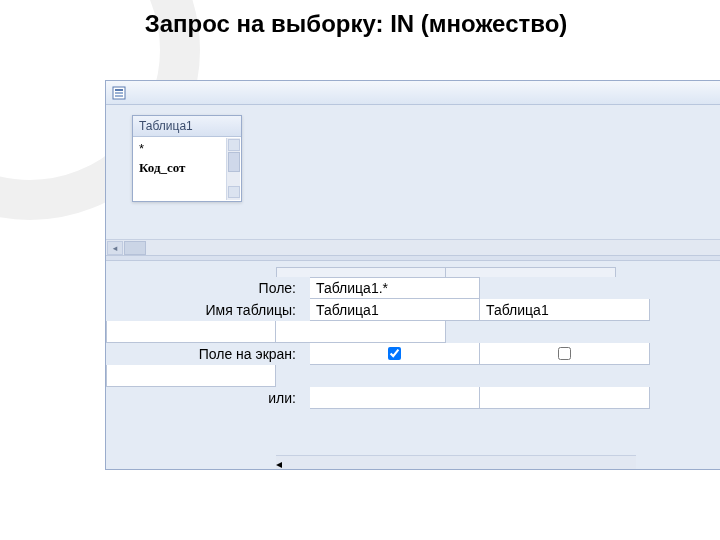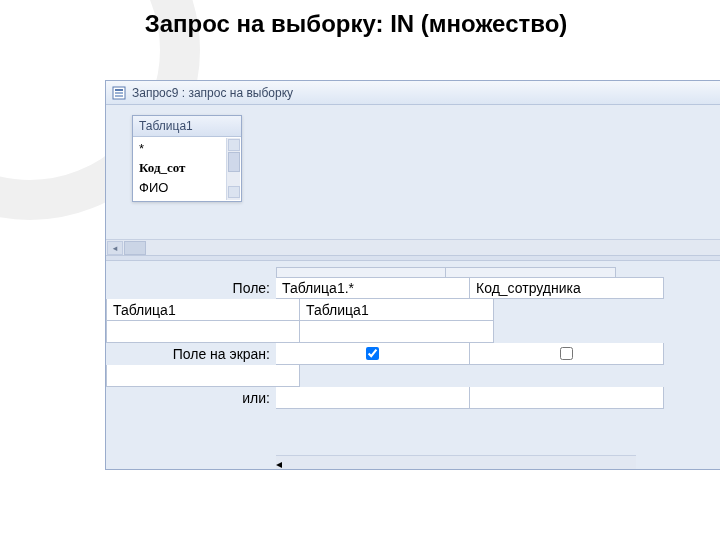--- a/index.html
+++ b/index.html
@@ -137,29 +137,29 @@
     position: absolute;
     left: 0; top: 6px;
     width: 100%;
   }
   .grid-row {
     display: flex;
     height: 22px;
     align-items: stretch;
   }
   .label-cell {
-    width: 170px;
+    width: 204px;
     text-align: right;
-    padding-right: 6px;
+    padding-right: 14px;
     font-size: 14px;
     color: #000;
     display:flex;align-items:center;justify-content:flex-end;
   }
   .data-cell {
-    width: 194px;
+    width: 170px;
     background: #fff;
     border: 1px solid #b9c4d8;
     border-left: none;
     font-size: 14px;
     padding: 2px 6px;
     display:flex;align-items:center;
     overflow:hidden;white-space:nowrap;
   }
   .grid-row .data-cell:first-of-type { border-left:1px solid #b9c4d8; }
   .grid-row + .grid-row .data-cell { border-top: none; }
@@ -195,30 +195,28 @@
 <div class="window">
   <div class="titlebar">
     <span class="win-icon">
       <svg width="14" height="14" viewBox="0 0 14 14">
         <rect x="1" y="1" width="12" height="12" fill="#fff" stroke="#5a7bb0"></rect>
         <rect x="3" y="3" width="8" height="2" fill="#5a7bb0"></rect>
         <rect x="3" y="6" width="8" height="2" fill="#9ab1d4"></rect>
         <rect x="3" y="9" width="8" height="2" fill="#9ab1d4"></rect>
       </svg>
     </span>
-    <span>Запрос9 : запрос на выборку</span>
   </div>
 
   <div class="upper-pane">
     <div class="table-box">
       <div class="table-box-header">Таблица1</div>
       <div class="table-box-body">
         <div class="field-row">*</div>
         <div class="field-row bold">Код_сот</div>
-        <div class="field-row">ФИО</div>
         <div class="mini-scroll">
           <span class="arrow"></span>
           <span class="thumb"></span>
           <span class="arrow" style="position:absolute;bottom:1px;left:1px;"></span>
         </div>
       </div>
     </div>
     <div class="pane-hscroll">
       <div class="arrow">◂</div>
       <div class="thumb"></div>
@@ -230,23 +228,23 @@
   <div class="grid-pane">
     <div class="grid">
       <div class="header-strip">
         <div class="hcell"></div>
         <div class="hcell"></div>
       </div>
 
       <div class="grid-row">
         <div class="label-cell">Поле:</div>
         <div class="data-cell">Таблица1.*</div>
-        <div class="data-cell">Код_сотрудника</div>
-      </div>
-      <div class="grid-row">
+      </div>
+      <div class="grid-row">
+        <div class="label-cell">Имя таблицы:</div>
         <div class="data-cell">Таблица1</div>
         <div class="data-cell">Таблица1</div>
       </div>
       <div class="grid-row">
         <div class="data-cell"></div>
         <div class="data-cell"></div>
       </div>
       <div class="grid-row">
         <div class="label-cell">Поле на экран:</div>
         <div class="data-cell">

